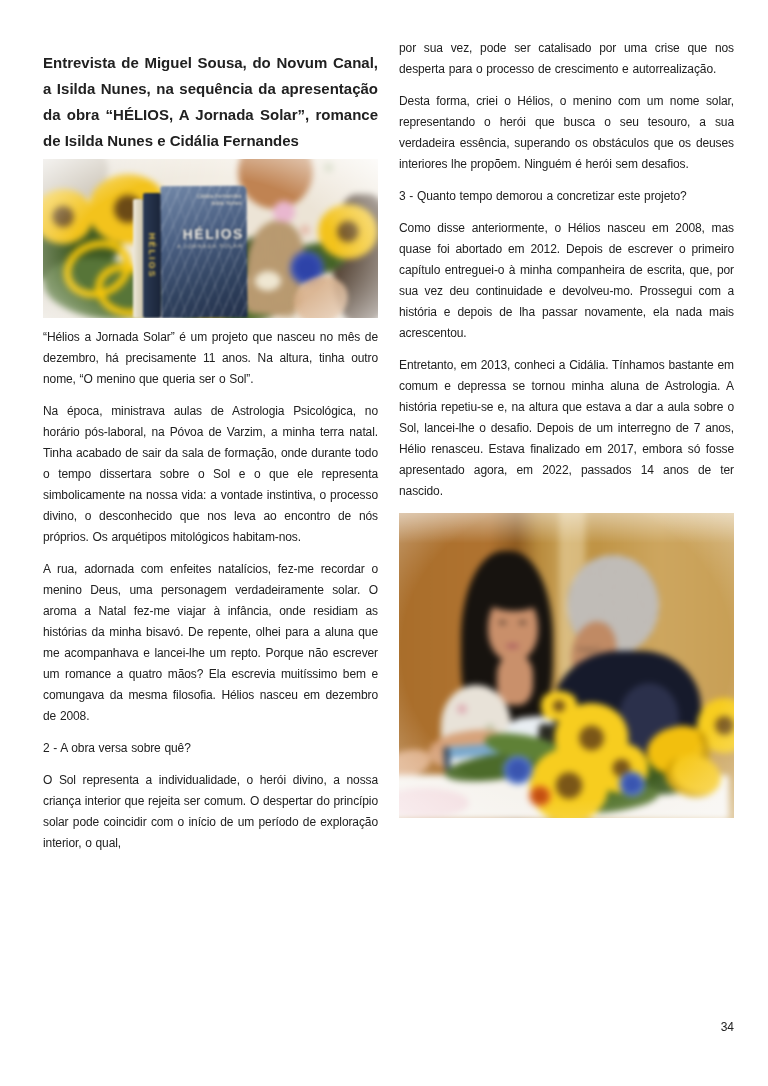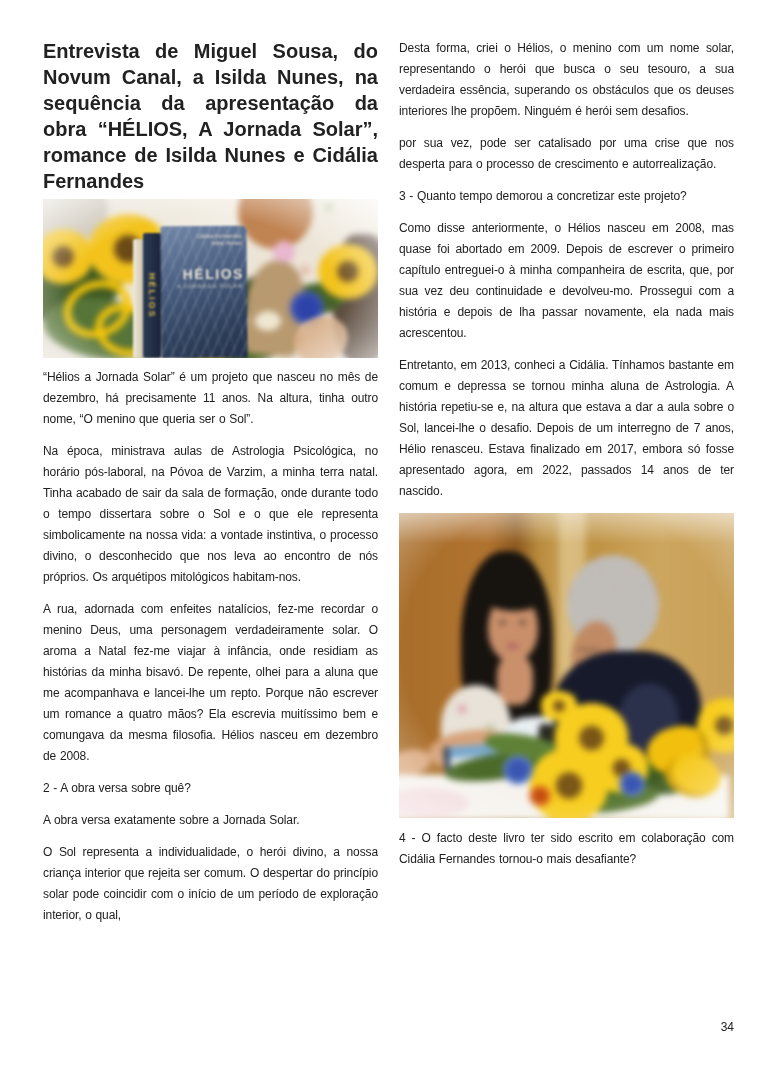--- a/index.html
+++ b/index.html
@@ -11,22 +11,22 @@
     color:#212121;
     overflow:hidden;
     margin:0 auto;
   }
   .content{
     position:absolute;top:38px;left:43px;right:34px;
     display:flex;gap:21px;
   }
   .col{width:335px;flex:0 0 335px;}
   .headline{
-    font-size:20px;line-height:26px;font-weight:bold;
-    text-align:justify;margin:0 0 5px 0;letter-spacing:0;
+    font-size:15px;line-height:26px;font-weight:bold;
+    text-align:justify;margin:12px 0 5px 0;letter-spacing:0;
   }
   .para{
     font-size:12px;line-height:21px;text-align:justify;
     margin:0 0 11px 0;letter-spacing:-0.1px;word-spacing:0.5px;
   }
   .ital{font-style:italic;}
   
   .photo{position:relative;overflow:hidden;background:#efe9df;}
   .photo1{width:335px;height:159px;margin:2px 0 9px 0;}
   .photo2{width:335px;height:305px;margin:5px 0 10px 0;}
@@ -160,29 +160,28 @@
             <div class="p1hand"></div>
           </div>
         </div>
         <div class="vignette p1vig"></div>
       </div>
 
       <p class="para">“Hélios a Jornada Solar” é um projeto que nasceu no mês de dezembro, há precisamente 11 anos. Na altura, tinha outro nome, “O menino que queria ser o Sol”.</p>
       <p class="para">Na época, ministrava aulas de Astrologia Psicológica, no horário pós-laboral, na Póvoa de Varzim, a minha terra natal. Tinha acabado de sair da sala de formação, onde durante todo o tempo dissertara sobre o Sol e o que ele representa simbolicamente na nossa vida: a vontade instintiva, o processo divino, o desconhecido que nos leva ao encontro de nós próprios. Os arquétipos mitológicos habitam-nos.</p>
       <p class="para">A rua, adornada com enfeites natalícios, fez-me recordar o menino Deus, uma personagem verdadeiramente solar. O aroma a Natal fez-me viajar à infância, onde residiam as histórias da minha bisavó. De repente, olhei para a aluna que me acompanhava e lancei-lhe um repto. Porque não escrever um romance a quatro mãos? Ela escrevia muitíssimo bem e comungava da mesma filosofia. Hélios nasceu em dezembro de 2008.</p>
       <p class="para">2 - A obra versa sobre quê?</p>
-      <p class="para">A obra versa exatamente sobre a Jornada Solar.</p>
       <p class="para">O Sol representa a individualidade, o herói divino, a nossa criança interior que rejeita ser comum. O despertar do princípio solar pode coincidir com o início de um período de exploração interior, o qual,</p>
     </div>
 
     <div class="col">
+      <p class="para">por sua vez, pode ser catalisado por uma crise que nos desperta para o processo de crescimento e autorrealização.</p>
       <p class="para">Desta forma, criei o Hélios, o menino com um nome solar, representando o herói que busca o seu tesouro, a sua verdadeira essência, superando os obstáculos que os deuses interiores lhe propõem. Ninguém é herói sem desafios.</p>
-      <p class="para">por sua vez, pode ser catalisado por uma crise que nos desperta para o processo de crescimento e autorrealização.</p>
       <p class="para">3 - Quanto tempo demorou a concretizar este projeto?</p>
-      <p class="para">Como disse anteriormente, o Hélios nasceu em 2008, mas quase foi abortado em 2009. Depois de escrever o primeiro capítulo entreguei-o à minha companheira de escrita, que, por sua vez deu continuidade e devolveu-mo. Prossegui com a história e depois de lha passar novamente, ela nada mais acrescentou.</p>
+      <p class="para">Como disse anteriormente, o Hélios nasceu em 2008, mas quase foi abortado em 2012. Depois de escrever o primeiro capítulo entreguei-o à minha companheira de escrita, que, por sua vez deu continuidade e devolveu-mo. Prossegui com a história e depois de lha passar novamente, ela nada mais acrescentou.</p>
       <p class="para">Entretanto, em 2013, conheci a Cidália. Tínhamos bastante em comum e depressa se tornou minha aluna de Astrologia. A história repetiu-se e, na altura que estava a dar a aula sobre o Sol, lancei-lhe o desafio. Depois de um interregno de 7 anos, Hélio renasceu. Estava finalizado em 2017, embora só fosse apresentado agora, em 2022, passados 14 anos de ter nascido.</p>
 
       <div class="photo photo2">
         <div class="blur-layer">
           <div class="p2bg"></div>
           <div class="b p2lightband"></div>
           <div class="b hairL"></div>
           <div class="b faceL"></div>
           <div class="b bangsL"></div>
           <div class="b eyeL" style="left:110px;top:118px;"></div>
@@ -213,20 +212,19 @@
           <div class="b sun2" style="left:308px;top:195px;width:55px;height:55px;"></div>
           <div class="b p2blue" style="left:112px;top:252px;width:34px;height:30px;"></div>
           <div class="b p2blue" style="left:228px;top:268px;width:30px;height:26px;"></div>
           <div class="b p2orange"></div>
           <div class="b ribbon2a"></div>
           <div class="b ribbon2b"></div>
         </div>
         <div class="vignette p2vig"></div>
       </div>
 
-      <p class="para">4 - O facto deste livro ter sido escrito em colaboração com Cidália Fernandes tornou-o mais desafiante?</p>
     </div>
   </div>
 
   <div class="footer">
     <div class="footer-page">34</div>
   </div>
 </div>
 
 </body></html>

